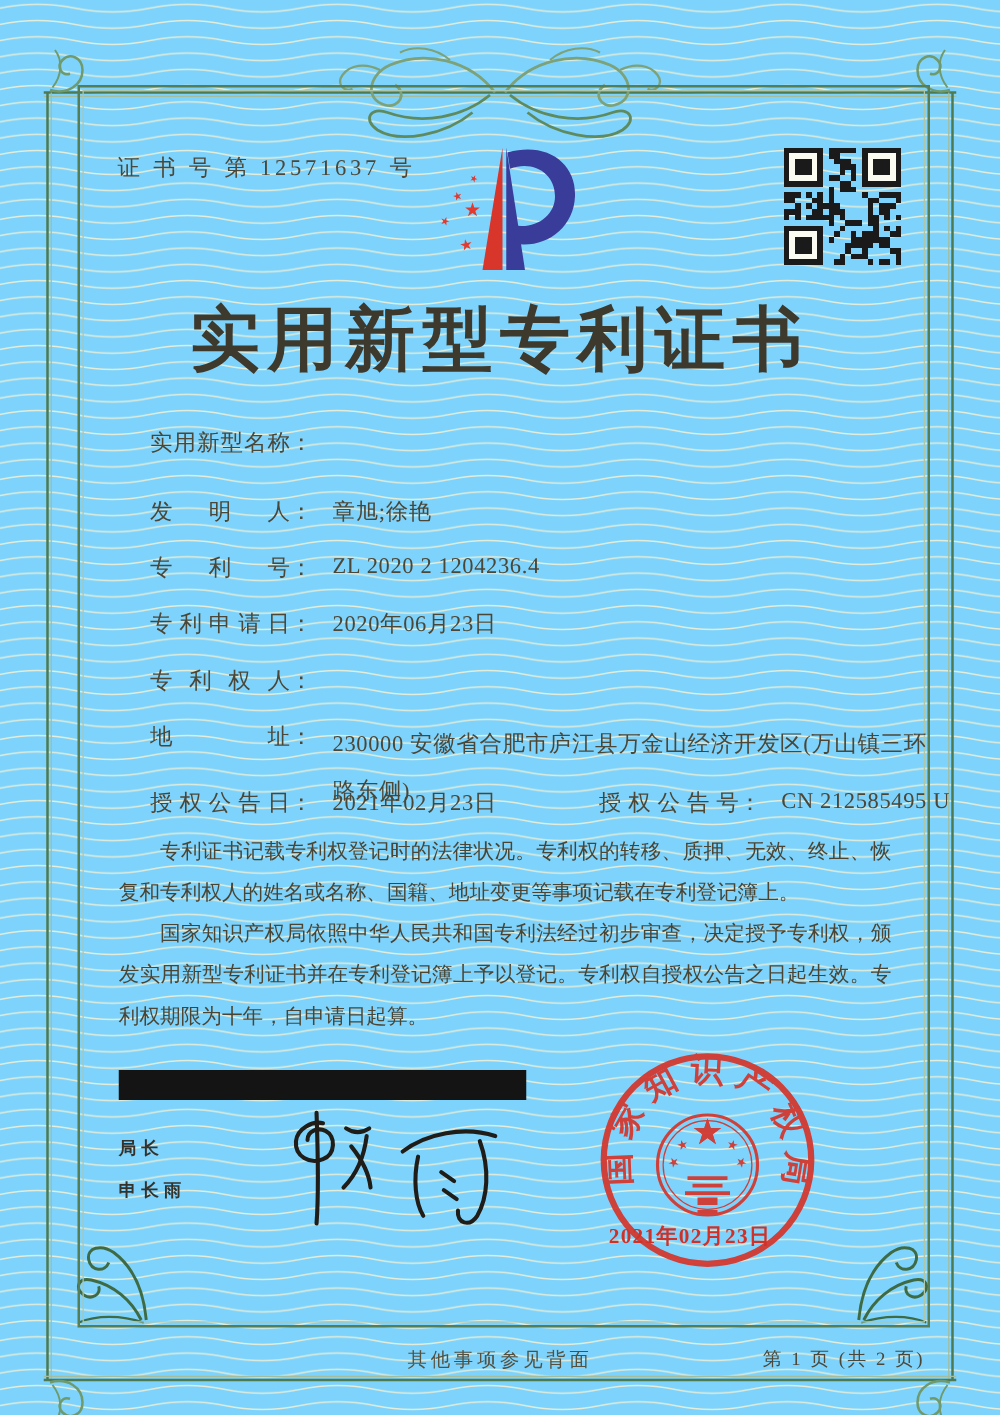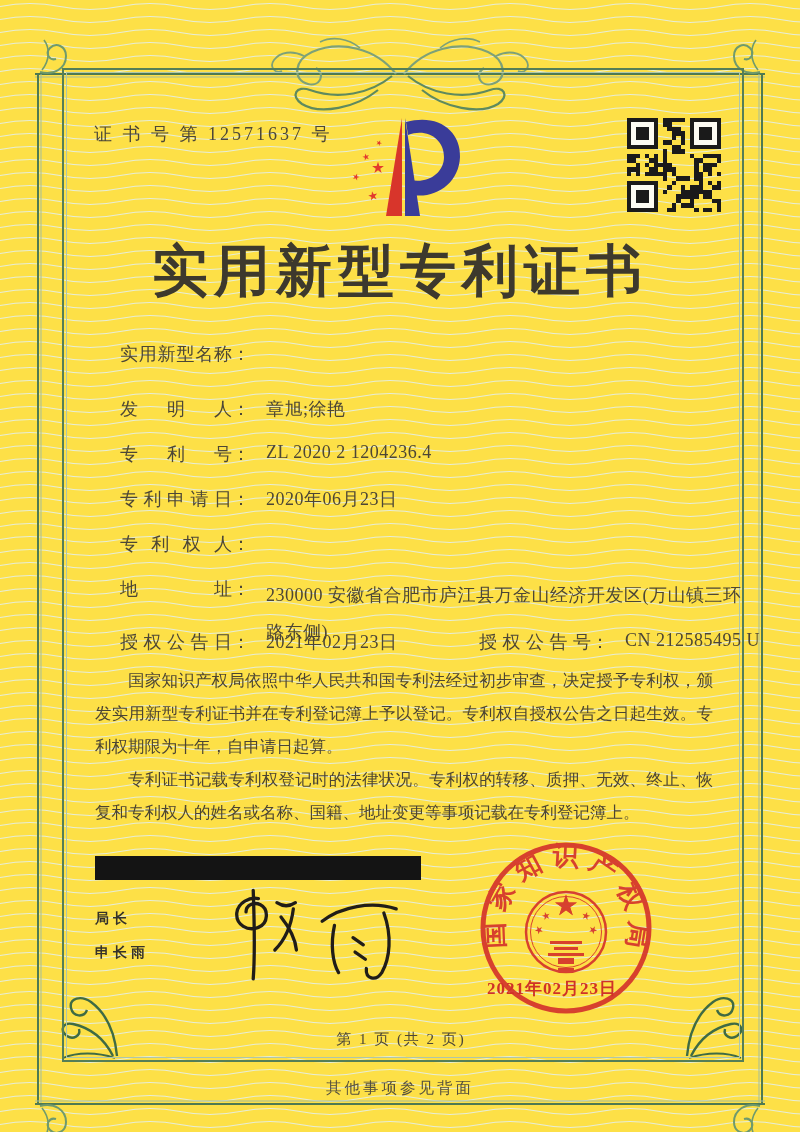--- a/index.html
+++ b/index.html
@@ -1,16 +1,16 @@
 <!DOCTYPE html>
 <html><head>
 <meta charset="utf-8">
 <style>
   html,body{margin:0;padding:0;background:#e8e8e4;}
-  .page{position:relative;width:800px;height:1132px;margin:0 auto;background:#fde047;
+  .page{position:relative;width:800px;height:1132px;margin:0 auto;background:#7dd3fc;
         overflow:hidden;font-family:"Liberation Serif","DejaVu Serif",serif;color:#4a4537;}
   svg{display:block;}
   .bg-waves,.frame-svg{position:absolute;left:0;top:0;}
   .inner-frame{position:absolute;left:62px;top:68px;width:678px;height:990px;
                border:2px solid #557e57;}
   .inner-frame .thin{position:absolute;left:2px;top:2px;right:2px;bottom:2px;
                border:1px solid #aec6aa;}
   .abs{position:absolute;}
   .cert-no{left:94px;top:122px;font-size:18px;letter-spacing:3px;color:#4c4738;}
   .title{left:0;top:234px;width:100%;text-align:center;font-size:56px;font-weight:700;
@@ -22,21 +22,21 @@
   .addr-value{width:484px;line-height:37px;}
   .gval1{width:205px;}
   .glabel2{display:inline-block;width:112px;text-align:justify;text-align-last:justify;margin-left:8px;}
   .body-text{left:95px;top:664px;width:618px;font-size:16.5px;line-height:33px;
              text-align:justify;color:#4b4433;}
   .body-text p{margin:0;text-indent:2em;}
   .redaction{left:95px;top:856px;width:326px;height:24px;background:#141414;}
   .signer{left:95px;font-size:14px;font-weight:600;color:#35322b;
           font-family:"Liberation Sans","DejaVu Sans",sans-serif;letter-spacing:4px;}
   .seal-date{left:487px;top:977px;font-size:17px;color:#cf3128;letter-spacing:1px;font-weight:600;}
-  .page-num{left:62px;top:1030px;width:678px;text-align:center;font-size:15px;
+  .page-num{left:62px;top:1078px;width:678px;text-align:right;font-size:15px;
             letter-spacing:2px;color:#4c4738;}
   .back-note{left:0;top:1078px;width:100%;text-align:center;font-size:15.5px;
              letter-spacing:3px;color:#55503e;}
 </style>
 </head>
 <body>
 
 <div class="page">
 
   <svg class="bg-waves" width="800" height="1132">
@@ -280,22 +280,22 @@
   <div class="field-row" style="top:630px;">
     <span class="flabel">授权公告日</span>
       <span class="fcolon">：</span>
     <span class="fvalue gval1">2021年02月23日</span>
     <span class="glabel2">授权公告号</span>
       <span class="fcolon">：</span>
     <span class="fvalue">CN 212585495 U</span>
   </div>
 
   <div class="abs body-text">
+    <p>专利证书记载专利权登记时的法律状况。专利权的转移、质押、无效、终止、恢复和专利权人的姓名或名称、国籍、地址变更等事项记载在专利登记簿上。</p>
     <p>国家知识产权局依照中华人民共和国专利法经过初步审查，决定授予专利权，颁发实用新型专利证书并在专利登记簿上予以登记。专利权自授权公告之日起生效。专利权期限为十年，自申请日起算。</p>
-    <p>专利证书记载专利权登记时的法律状况。专利权的转移、质押、无效、终止、恢复和专利权人的姓名或名称、国籍、地址变更等事项记载在专利登记簿上。</p>
   </div>
 
   <div class="abs redaction"></div>
 
   <div class="abs signer" style="top:910px;">局长</div>
   <div class="abs signer" style="top:944px;">申长雨</div>
 
   <div class="abs" style="left:212px;top:878px;">
     <svg width="210" height="108" viewBox="0 0 190 105" fill="none" stroke="#201d18" stroke-width="3.2" stroke-linecap="round">
       <path d="M38,20 C30,18 18,24 17,34 C16,46 28,52 38,48 C48,44 48,30 40,26 C34,23 26,26 26,33"></path>

